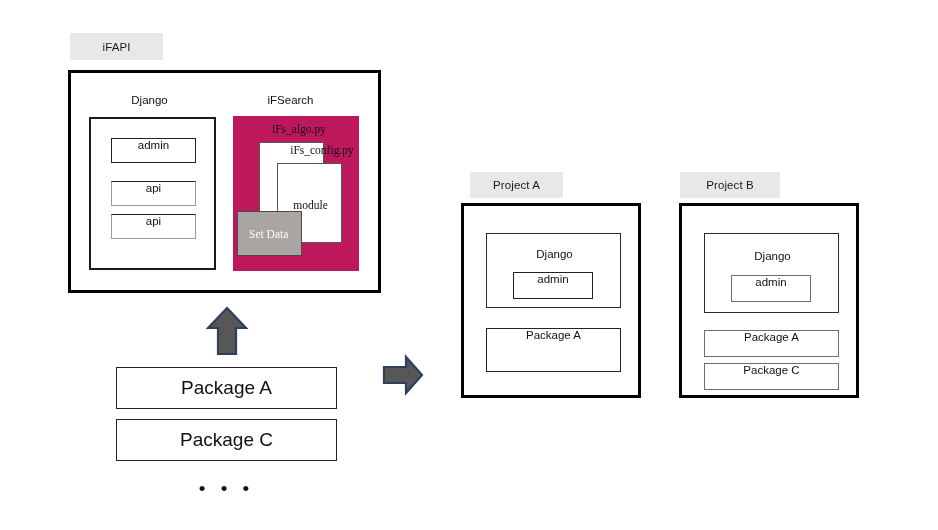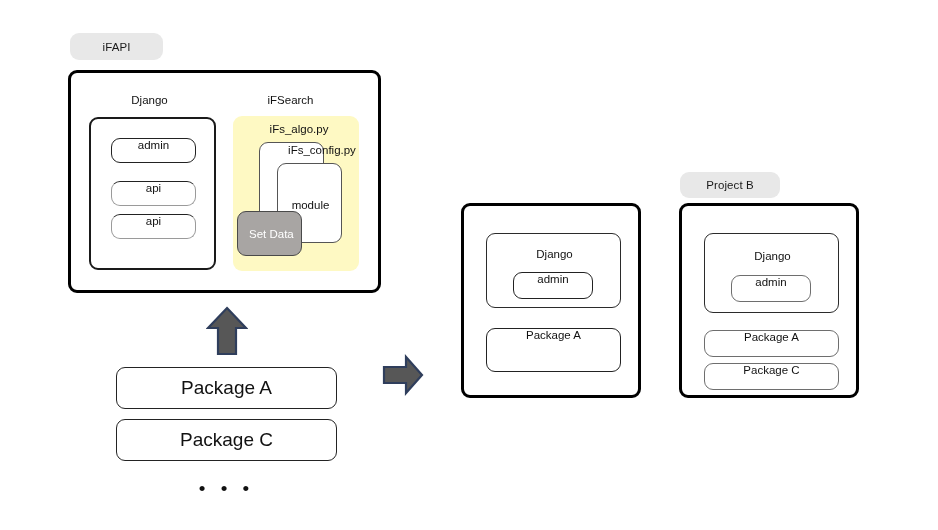--- a/index.html
+++ b/index.html
@@ -12,21 +12,21 @@
     font-family: "Liberation Sans", sans-serif;
     color: #111111;
   }
   #canvas {
     position: relative;
     width: 938px;
     height: 530px;
     background: #ffffff;
     overflow: hidden;
   }
-  .abs { position: absolute; box-sizing: border-box; border-radius: 9px; }
+  .abs { position: absolute; box-sizing: border-box; }
 
   
   .tab {
     background: #E8E8E8;
     border: none;
     display: flex;
     align-items: center;
     justify-content: center;
     font-size: 11.5px;
     color: #1a1a1a;
@@ -55,21 +55,22 @@
     background: #ffffff;
     border: 2.2px solid #1a1a1a;
   }
   .panel-mid {
     background: #ffffff;
     border: 1.7px solid #2b2b2b;
   }
 
   
   .gray-panel {
-    background: #fef9c3;
+    background: #be185d;
+    font-family: Liberation Serif, serif;
   }
 
   
   .leaf {
     background: #ffffff;
     border: 1.3px solid #222222;
     display: flex;
     justify-content: center;
     font-size: 11.5px;
     color: #111111;
@@ -202,20 +203,23 @@
   </div>
 
   <div class="abs pkg-bar" style="left:116px; top:419px; width:221px; height:42px;">
     <span>Package C</span>
   </div>
 
   <div class="abs ellipsis" style="left:116px; top:478px; width:221px; height:22px;">
     <span>• • •</span>
   </div>
 
+  <div class="abs tab" style="left:470px; top:172px; width:93px; height:26px;">
+    <span>Project A</span>
+  </div>
 
   <div class="abs outer-box" style="left:461px; top:203px; width:180px; height:195px;">
 
     <div class="abs panel-mid" style="left:22px; top:27px; width:135px; height:75px;">
       <div class="abs caption" style="left:0px; top:12px; width:135px; height:16px;">
         <span>Django</span>
       </div>
       <div class="abs leaf" style="left:26px; top:38px; width:80px; height:27px;">
         <span>admin</span>
       </div>

